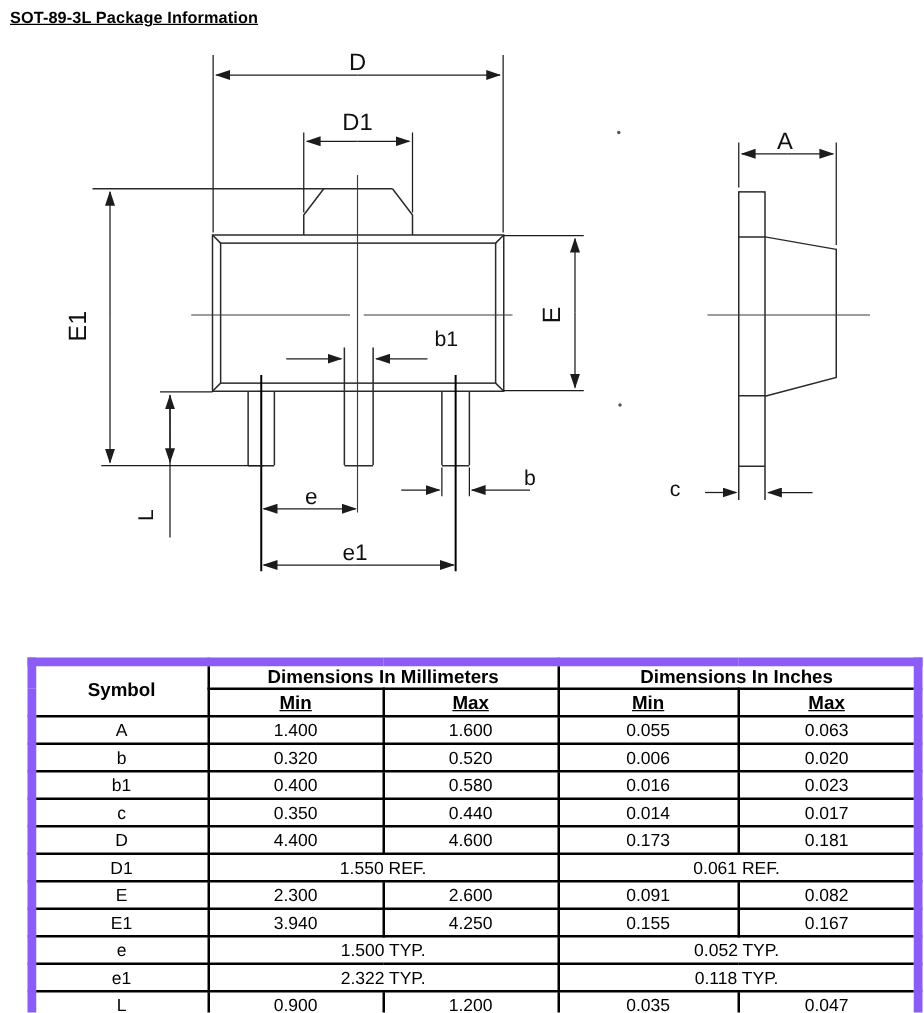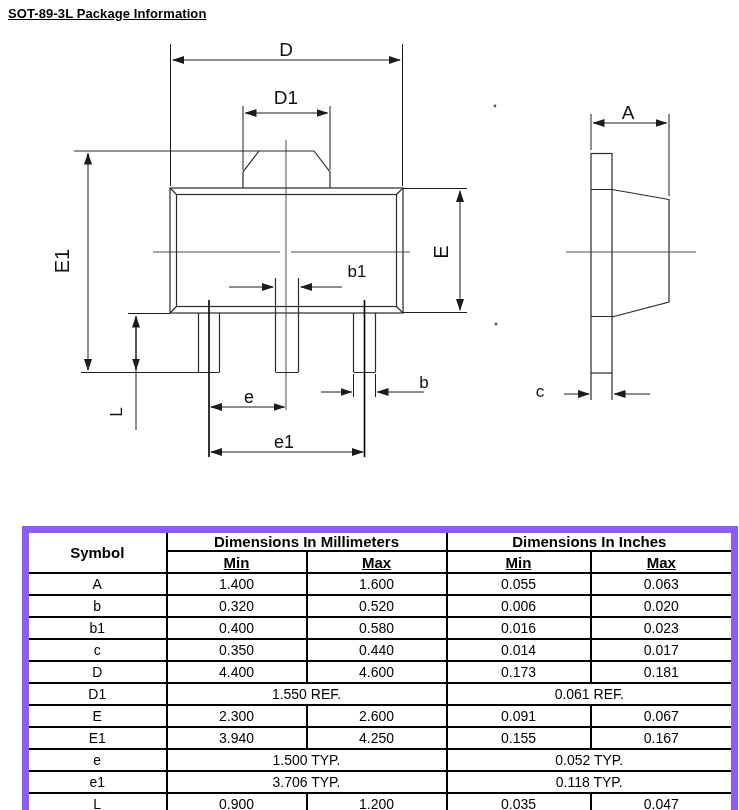--- a/index.html
+++ b/index.html
@@ -192,37 +192,37 @@
     <tr>
       <td>D1</td>
       <td colspan="2">1.550 REF.</td>
       <td colspan="2">0.061 REF.</td>
     </tr>
     <tr>
       <td>E</td>
       <td>2.300</td>
       <td>2.600</td>
       <td>0.091</td>
-      <td>0.067</td>
+      <td>0.082</td>
     </tr>
     <tr>
       <td>E1</td>
       <td>3.940</td>
       <td>4.250</td>
       <td>0.155</td>
       <td>0.167</td>
     </tr>
     <tr>
       <td>e</td>
       <td colspan="2">1.500 TYP.</td>
       <td colspan="2">0.052 TYP.</td>
     </tr>
     <tr>
       <td>e1</td>
-      <td colspan="2">3.706 TYP.</td>
+      <td colspan="2">2.322 TYP.</td>
       <td colspan="2">0.118 TYP.</td>
     </tr>
     <tr>
       <td>L</td>
       <td>0.900</td>
       <td>1.200</td>
       <td>0.035</td>
       <td>0.047</td>
     </tr>
   </tbody>

